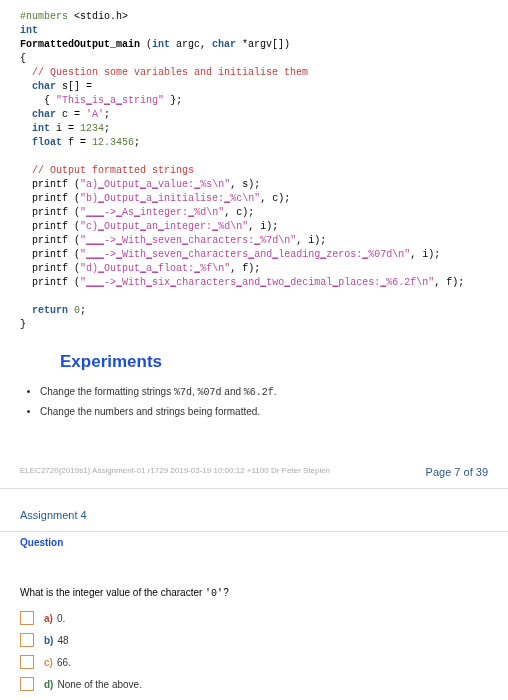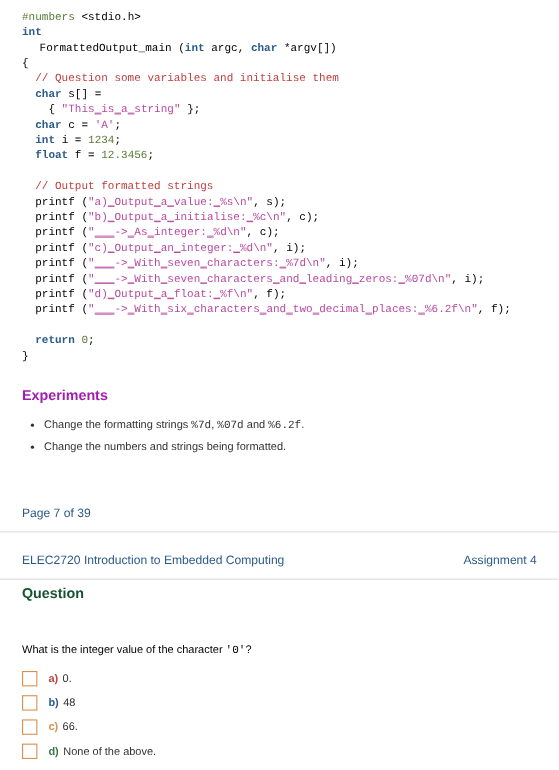--- a/index.html
+++ b/index.html
@@ -12,31 +12,32 @@
   }
   .code-block {
     font-family: 'Courier New', monospace;
     font-size: 10px;
     padding: 10px 20px;
     white-space: pre;
     line-height: 1.4;
   }
   .kw-include { color: #5a7a3a; }
   .kw-type { color: #2a5a8a; font-weight: bold; }
-  .kw-func { font-weight: normal; margin-left: 16px; }
+  .kw-func { font-weight: bold; }
   .comment { color: #c04040; }
   .str { color: #b84aa0; }
   .str-under { color: #b84aa0; text-decoration: underline; }
   .num { color: #5a7a3a; }
   .char-lit { color: #b84aa0; }
   .section-head {
-    color: #a21caf;
-    font-size: 13px;
+    color: #1d4ed8;
+    font-size: 17px;
     font-weight: bold;
     padding: 10px 20px 5px;
+    margin-left: 40px;
   }
   ul {
     margin: 0;
     padding: 5px 8px 5px 40px;
   }
   li {
     font-size: 10px;
     padding: 4px 0;
     color: #333;
   }
@@ -52,22 +53,22 @@
   }
   .footer .right { color: #2a5a8a; font-size: 11px; }
   .header2 {
     display: flex;
     justify-content: space-between;
     padding: 0 20px 10px;
     font-size: 11px;
     color: #2a5a8a;
   }
   .question-head {
-    color: #14532d;
-    font-size: 13px;
+    color: #1d4ed8;
+    font-size: 10px;
     font-weight: bold;
     padding: 5px 20px;
     border-top: 1px solid #ddd;
   }
   .question-text {
     padding: 8px 20px;
     font-size: 10px;
     margin-top: 26px;
   }
   .options { padding: 0 20px; }
@@ -116,25 +117,25 @@
 <span>  </span><span class="kw-type">return</span><span> </span><span class="num">0</span><span>;</span>
 <span>}</span></div>
 
 <div class="section-head">Experiments</div>
 <ul>
   <li><span>Change the formatting strings </span><span class="mono">%7d</span><span>, </span><span class="mono">%07d</span><span> and </span><span class="mono">%6.2f</span><span>.</span></li>
   <li>Change the numbers and strings being formatted.</li>
 </ul>
 
 <div class="footer">
+  <span>ELEC2720(2019s1) Assignment-01 r1729 2019-03-19 10:00:12 +1100 Dr Peter Stepien</span>
   <span class="right">Page 7 of 39</span>
 </div>
 
 <div class="header2">
-  <span>ELEC2720 Introduction to Embedded Computing</span>
   <span>Assignment 4</span>
 </div>
 
 <div class="question-head">Question</div>
 <div class="question-text">
   <span>What is the integer value of the character </span><span class="mono">'0'</span><span>?</span>
 </div>
 <div class="options">
   <div class="option">
       <div class="chk"></div>

